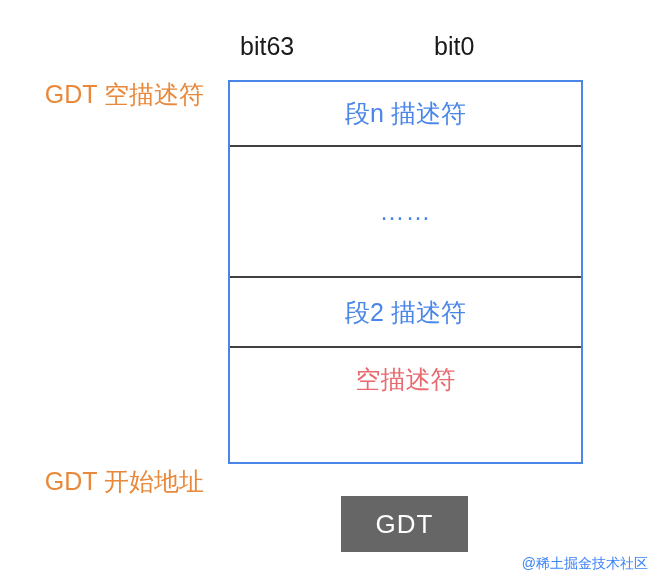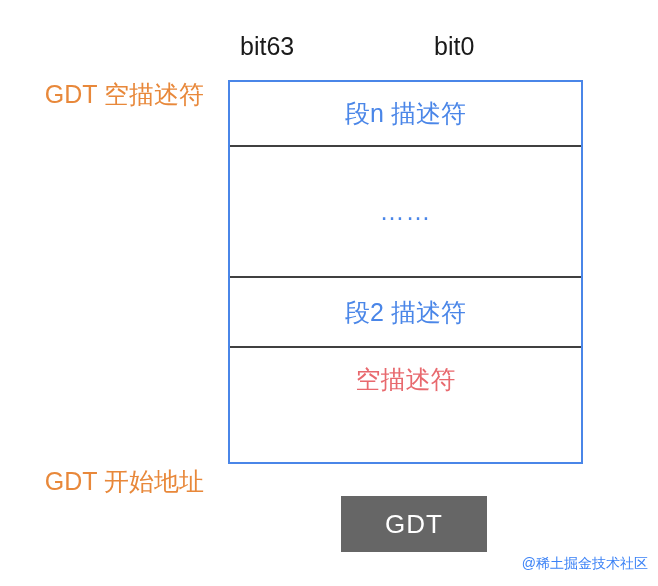--- a/index.html
+++ b/index.html
@@ -81,21 +81,21 @@
     letter-spacing: 1px;
     font-size: 25px;
     color: #4A86E8;
   }
 
   
   #gdt-box {
     position: absolute;
     left: 341px;
     top: 496px;
-    width: 146px;
+    width: 127px;
     height: 56px;
     background: #666666;
     color: #ffffff;
     display: flex;
     align-items: center;
     justify-content: center;
     font-size: 26px;
     letter-spacing: 1px;
     line-height: 1;
   }

